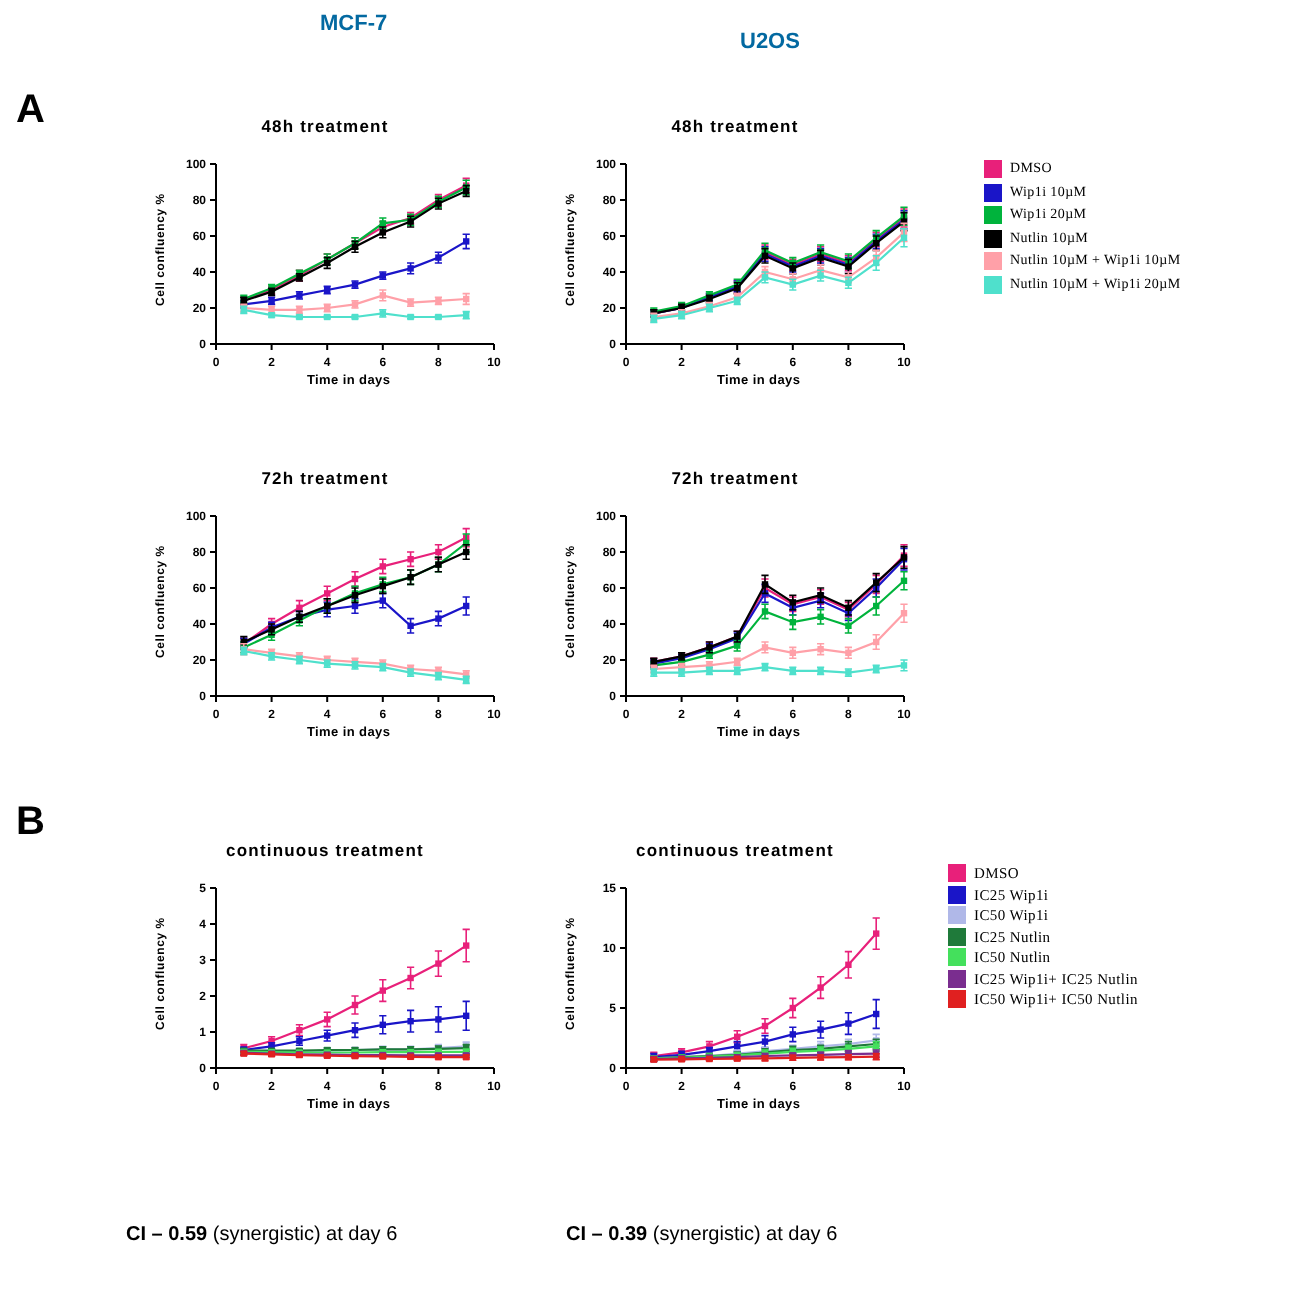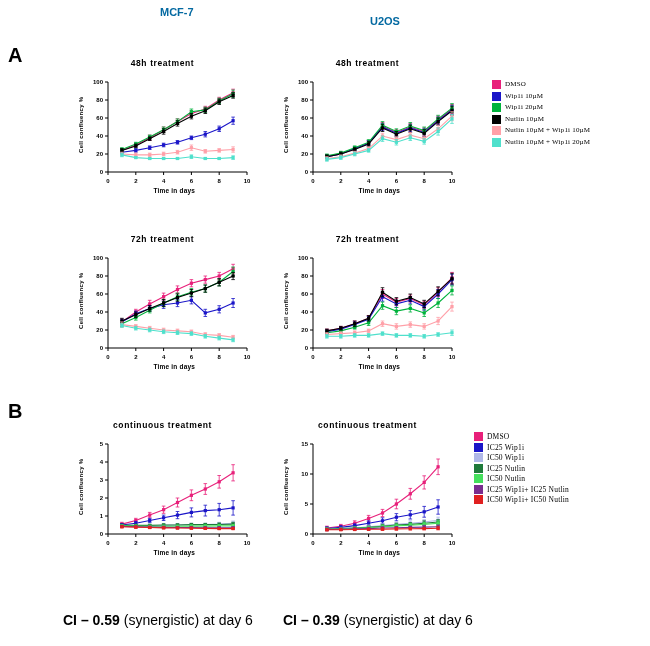--- a/index.html
+++ b/index.html
@@ -12,21 +12,21 @@
   svg{display:block;overflow:visible;}
   .ylabel{position:absolute;font-size:6px;font-weight:bold;color:#000;transform:rotate(-90deg);transform-origin:left top;white-space:nowrap;letter-spacing:.3px;}
   .xlabel{position:absolute;font-size:6.5px;font-weight:bold;color:#000;white-space:nowrap;letter-spacing:.2px;}
   .tick{font-size:6px;font-weight:bold;fill:#000;font-family:"Liberation Sans",sans-serif;}
   .legend{position:absolute;font-size:7px;color:#000;}
   .legend-row{display:flex;align-items:flex-start;margin-bottom:2.5px;white-space:nowrap;font-family:Liberation Serif, serif;}
   .legend-swatch{width:9px;height:9px;margin-right:4px;flex:none;}
   .legend-label{letter-spacing:.2px;}
   .legend-b{position:absolute;font-size:7.5px;color:#000;}
   .legend-b .legend-row{margin-bottom:1.5px;}
-  .caption{position:absolute;font-size:14px;color:#000;}
+  .caption{position:absolute;font-size:10px;color:#000;}
   .caption b{font-weight:bold;}
 </style>
 </head>
 <body>
 
 <div class="col-title" style="left:160px;top:6px;">MCF-7</div>
 <div class="col-title" style="left:370px;top:15px;">U2OS</div>
 
 <div class="panel-letter" style="left:8px;top:44px;">A</div>
 <div class="panel-letter" style="left:8px;top:400px;">B</div>

